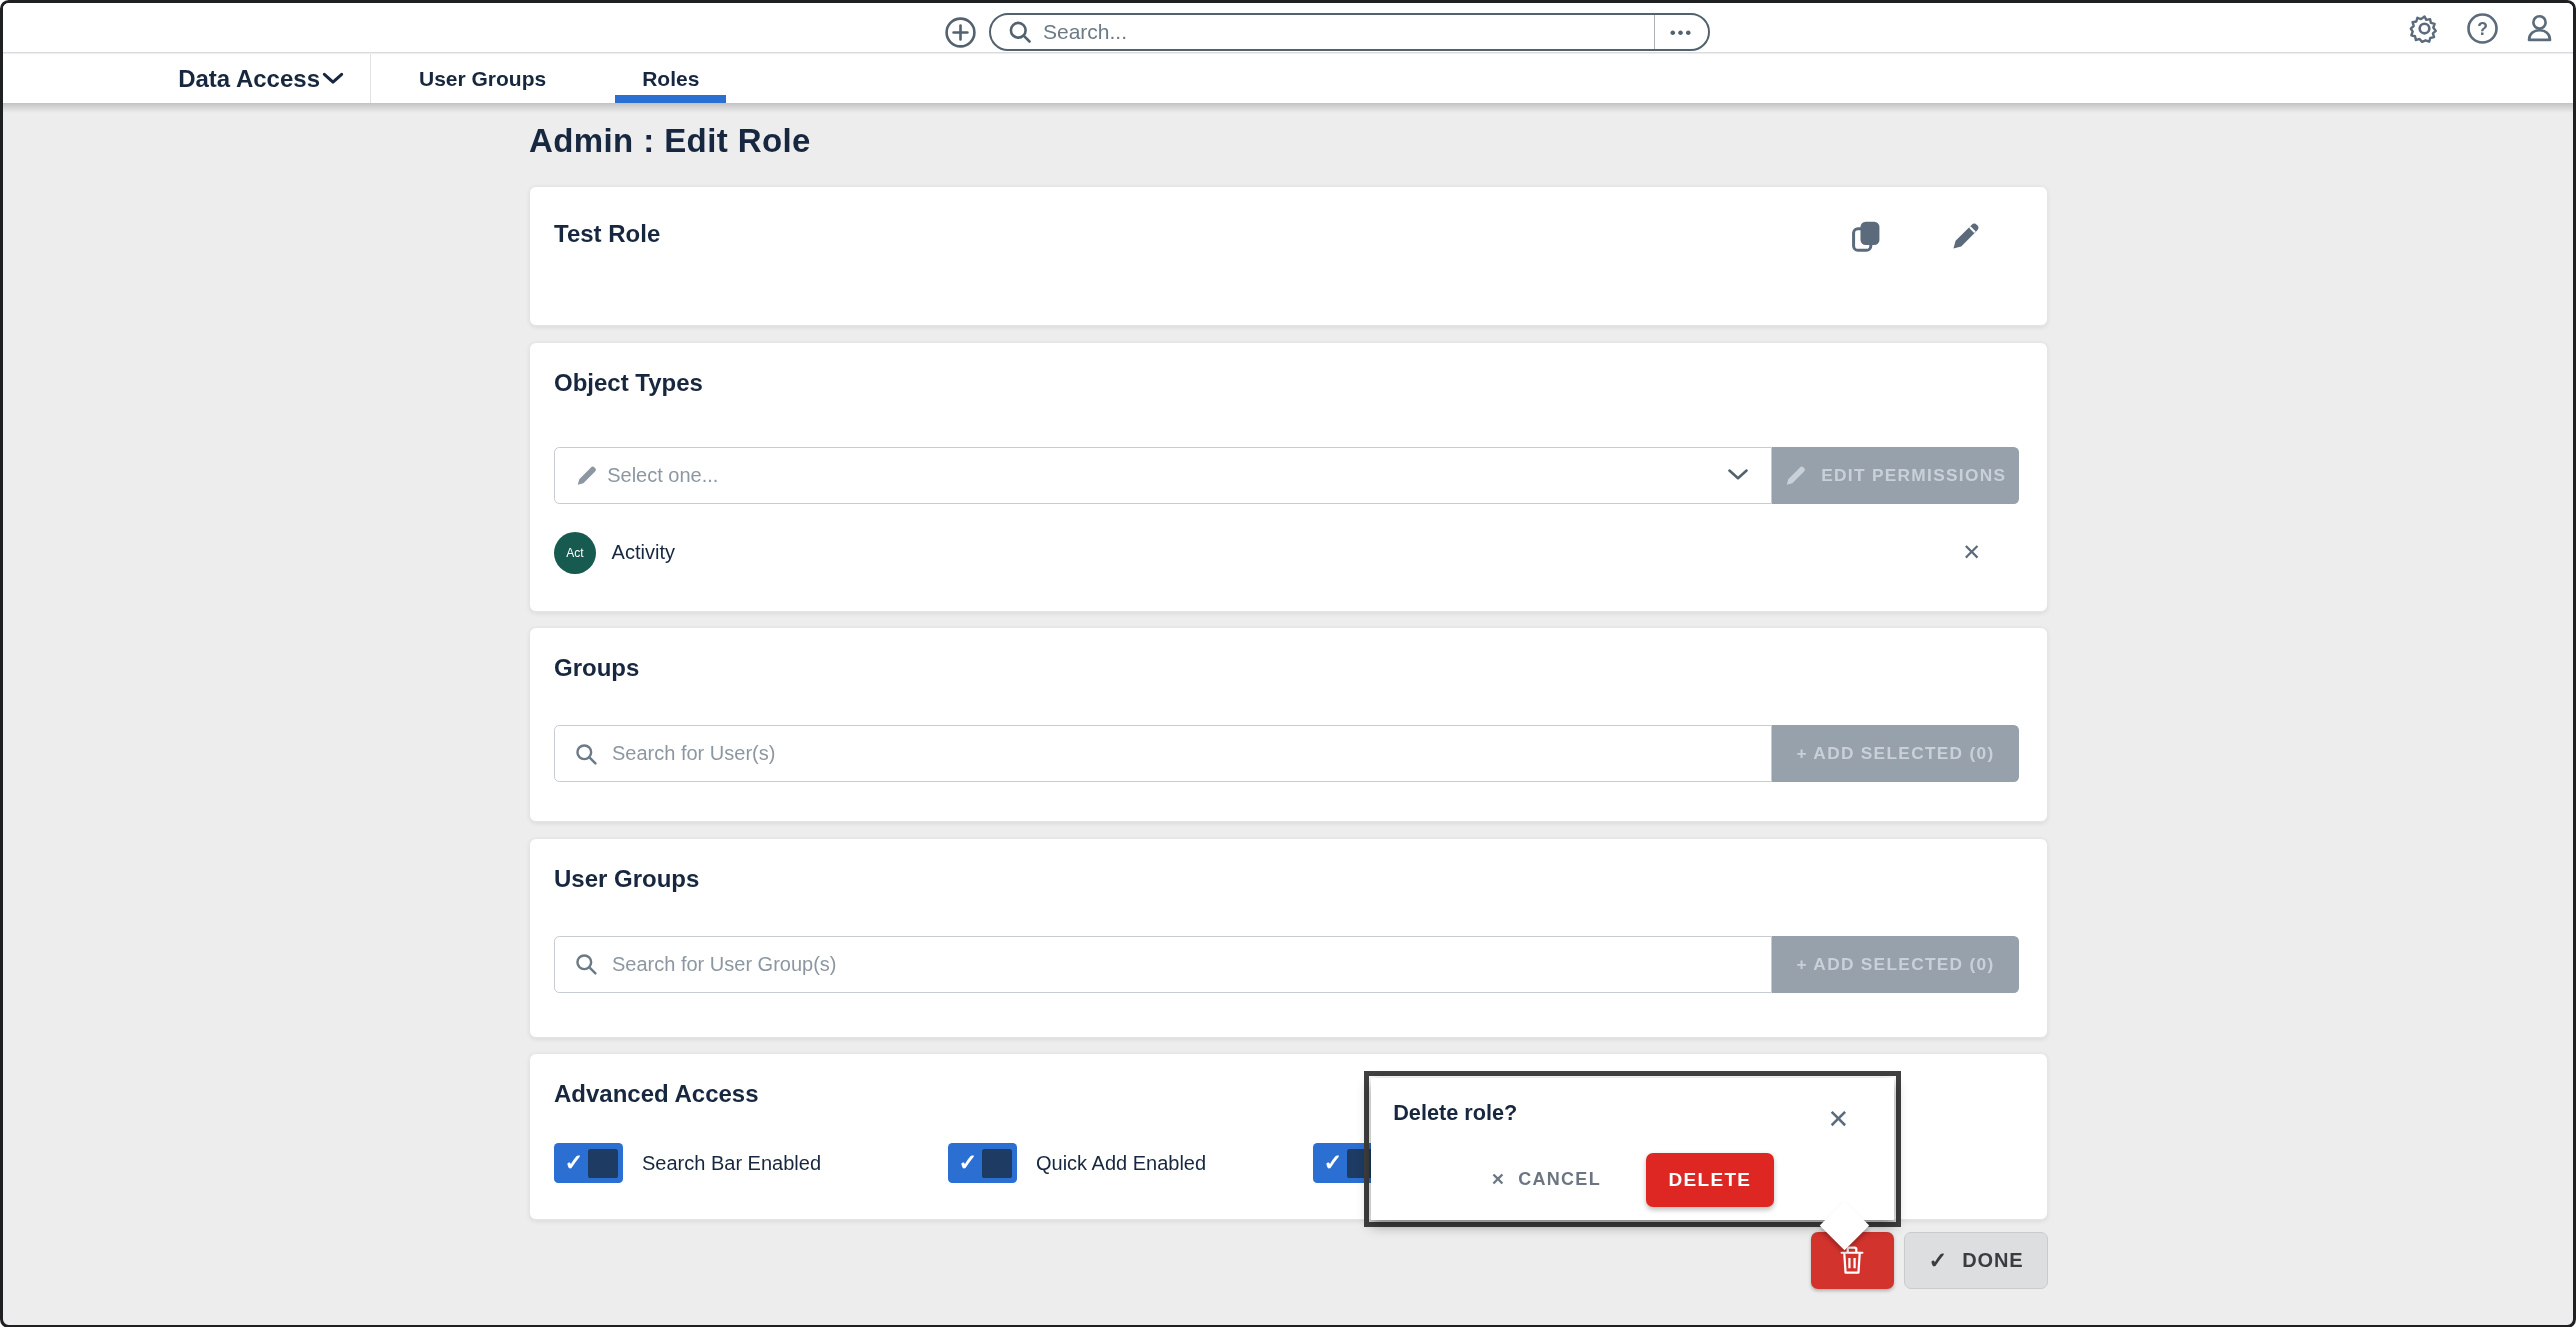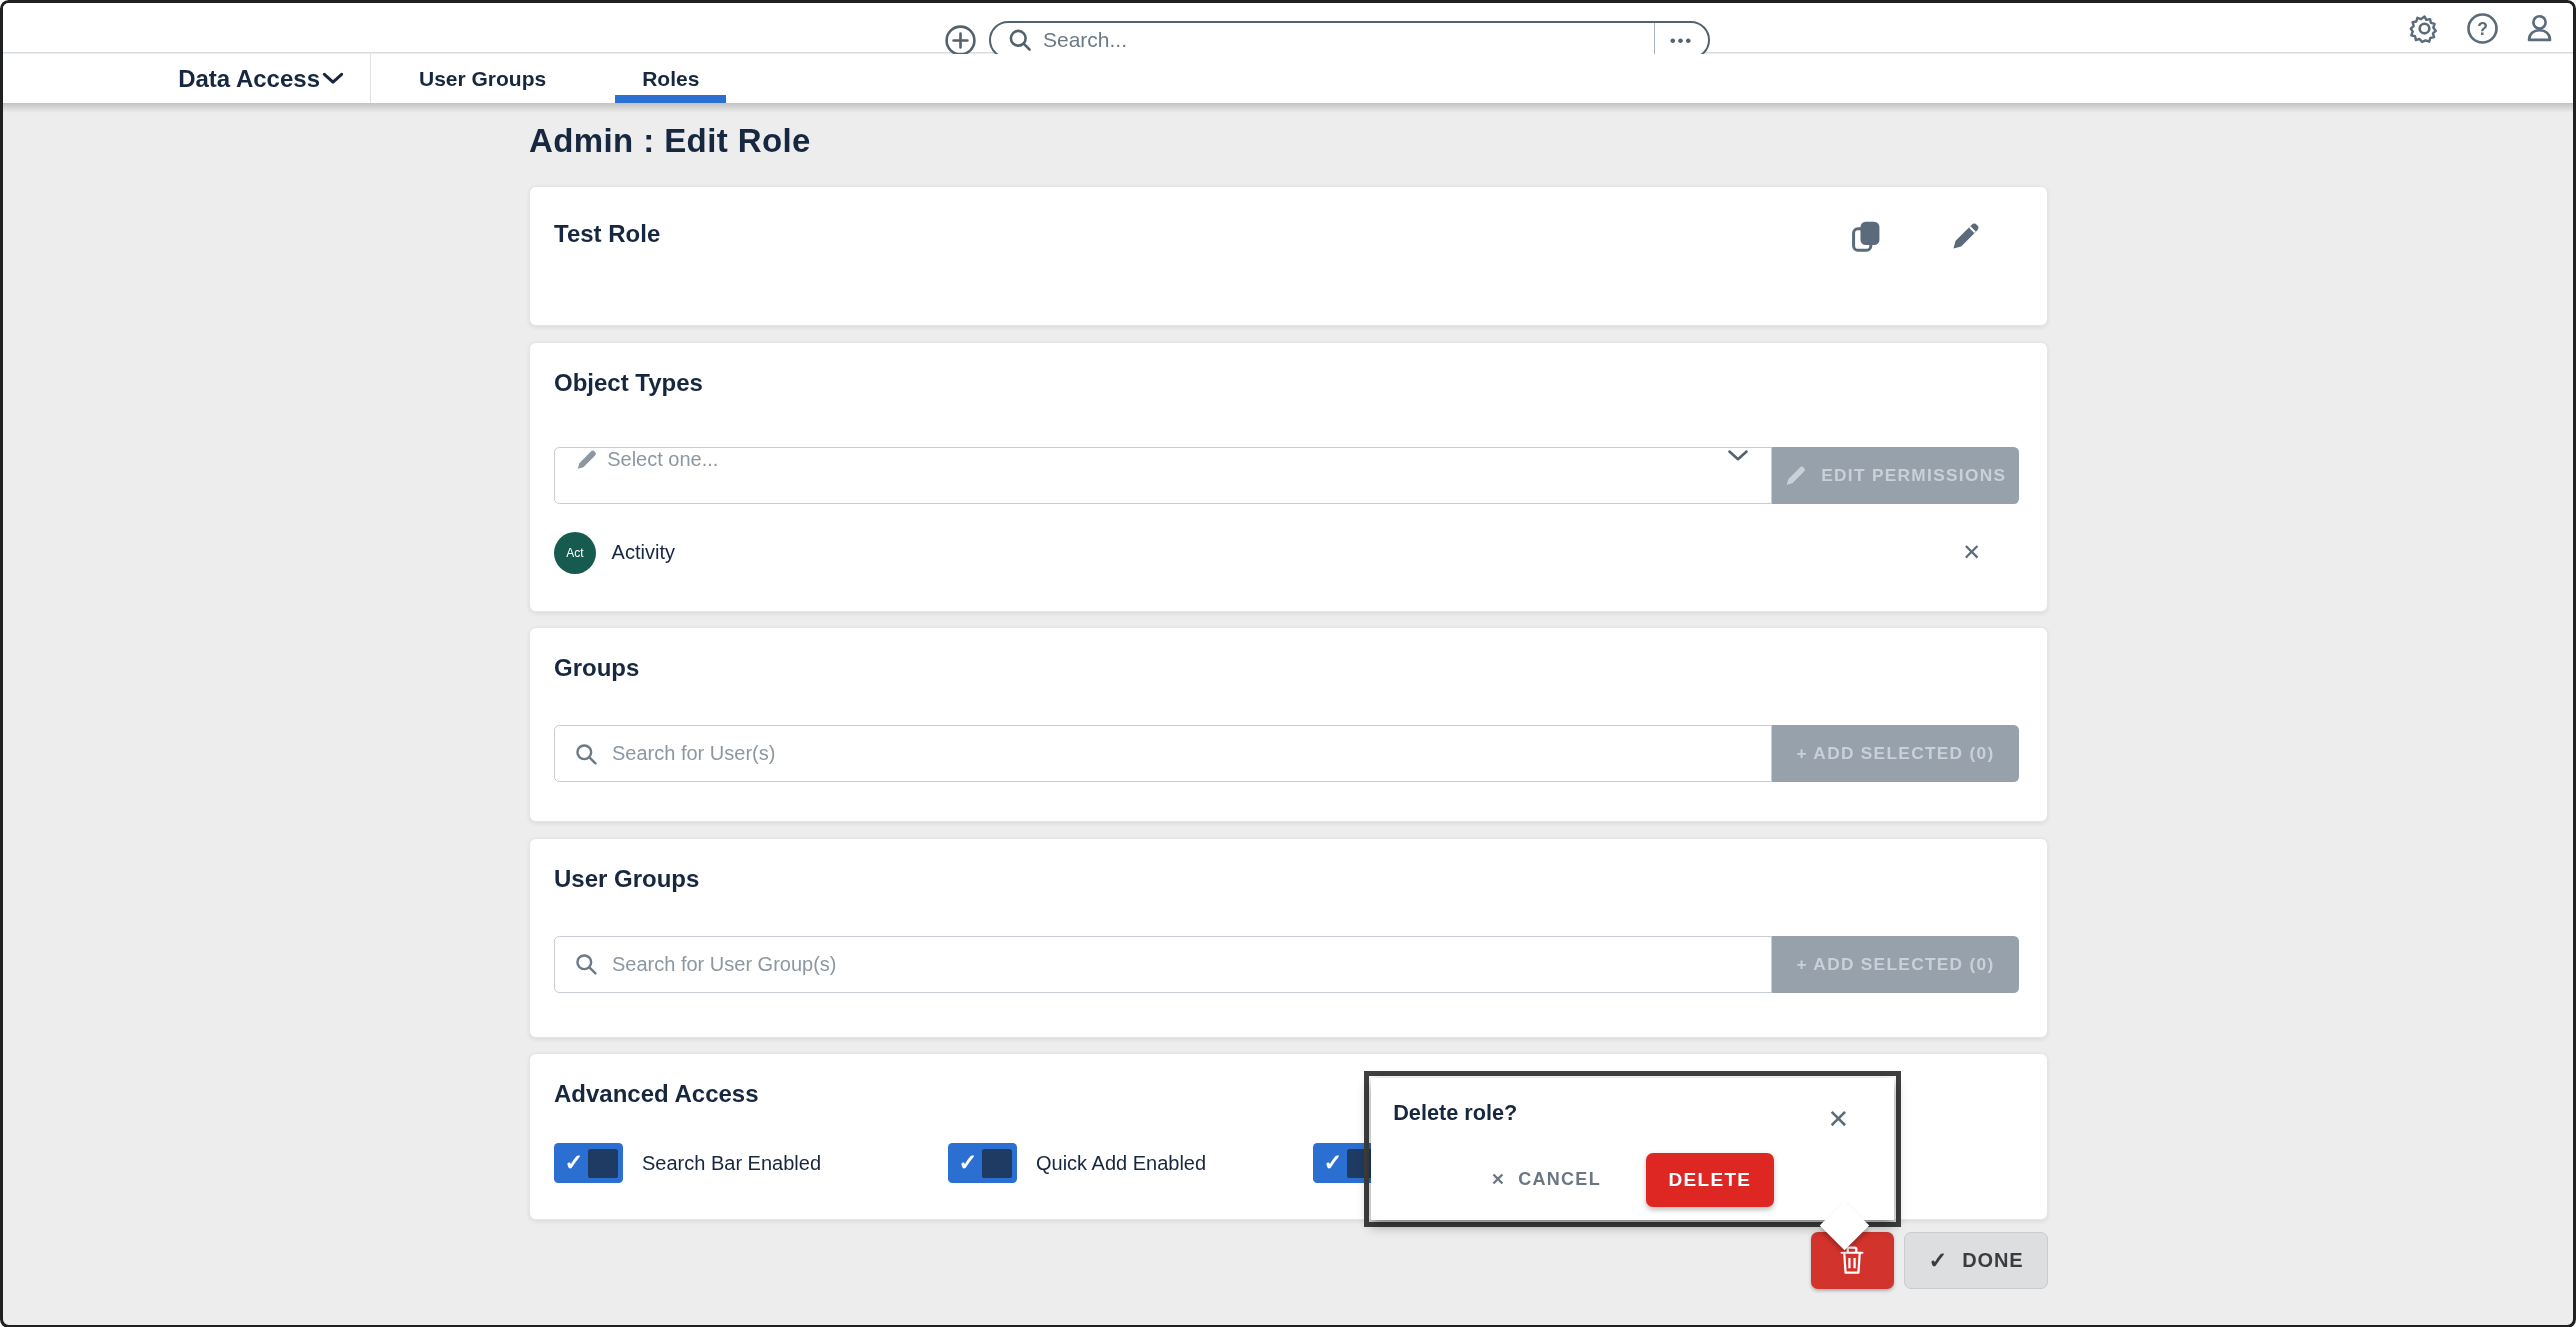--- a/index.html
+++ b/index.html
@@ -4,21 +4,21 @@
 <style>
   * { box-sizing: border-box; margin: 0; padding: 0; }
   html,body { width:2576px; height:1328px; background:#fff; }
   body { font-family:"Liberation Sans", sans-serif; }
   .screen{ position:relative; width:2576px; height:1328px; background:#ededee;
            border:3.5px solid #1f2021; border-radius:8.7px; overflow:hidden; }
 
   
   .topbar{ position:absolute; left:0; top:0; width:100%; height:50px; background:#fff;
            border-bottom:0.9px solid #d9dcde; }
-  .topbar-center{ position:absolute; left:941px; top:12px; height:50px; display:flex; align-items:center; gap:12px; }
+  .topbar-center{ position:absolute; left:941px; top:4px; height:50px; display:flex; align-items:center; gap:12px; }
   .icon-btn{ display:flex; align-items:center; justify-content:center; cursor:pointer; background:none; border:none; }
   .searchpill{ display:flex; align-items:center; width:721px; height:38px; border:2.2px solid #53626f;
                border-radius:19px; background:#fff; overflow:hidden; }
   .searchpill .mag{ margin-left:15.6px; flex:0 0 auto; }
   .searchpill input{ flex:1 1 auto; border:none; outline:none; font-size:21px; color:#53626f;
                      padding:0 10.4px; font-family:"Liberation Sans",sans-serif; background:transparent; }
   .searchpill input::placeholder{ color:#6c7a86; }
   .pill-more{ flex:0 0 auto; display:flex; align-items:center; justify-content:center; width:54px; height:100%;
               border-left:1.7px solid #aab3bb; color:#53626f; font-size:17.3px; letter-spacing:1.7px; cursor:pointer; }
   .topbar-right{ position:absolute; right:15.6px; top:0; height:50px; display:flex; align-items:center; gap:22.5px; }
@@ -41,21 +41,21 @@
   .page-title{ margin:19px 0 26px 0; font-size:33px; font-weight:bold; color:#17273f; letter-spacing:0.4px; }
   .card{ background:#fff; border:0.9px solid #e3e5e7; border-radius:7px; box-shadow:0 1.7px 4.3px rgba(0,0,0,.07);
          margin-bottom:15.6px; padding:26px 24px; }
   .card h2{ font-size:24px; font-weight:bold; color:#17273f; }
 
   .card-role{ height:140px; display:flex; justify-content:space-between; align-items:flex-start; padding-top:33px; }
   .role-icons{ display:flex; gap:68px; margin-right:42px; }
 
   .card-objects{ min-height:270px; }
   .row-select{ display:flex; margin-top:50px; }
-  .sel{ display:flex; width:1218px; height:57px; border:1.7px solid #c6ccd2;
+  .sel{ display:flex; align-items:center; width:1218px; height:57px; border:1.7px solid #c6ccd2;
         border-radius:5.2px 0 0 5.2px; background:#fff; padding:0 21px; cursor:pointer; }
   .sel .ph{ color:#8d97a1; font-size:20px; margin-left:8.7px; flex:1; }
   .btn-disabled{ display:flex; align-items:center; justify-content:center; gap:14px; width:247px; height:57px;
                  background:#97a1ac; border:none; border-radius:0 5.2px 5.2px 0; color:#c9d0d7; font-size:17.3px;
                  font-weight:bold; letter-spacing:1.3px; cursor:default; }
   .chip-row{ display:flex; align-items:center; margin-top:21px; padding:7px 0; }
   .chip-abbr{ width:42px; height:42px; border-radius:50%; background:#175a50; color:#fff; display:flex;
               align-items:center; justify-content:center; font-size:12px; }
   .chip-name{ margin-left:15.6px; font-size:20px; color:#17273f; }
   .chip-close{ margin-left:auto; margin-right:42px; color:#5b6b7b; font-size:22.5px; cursor:pointer; background:none; border:none; }

